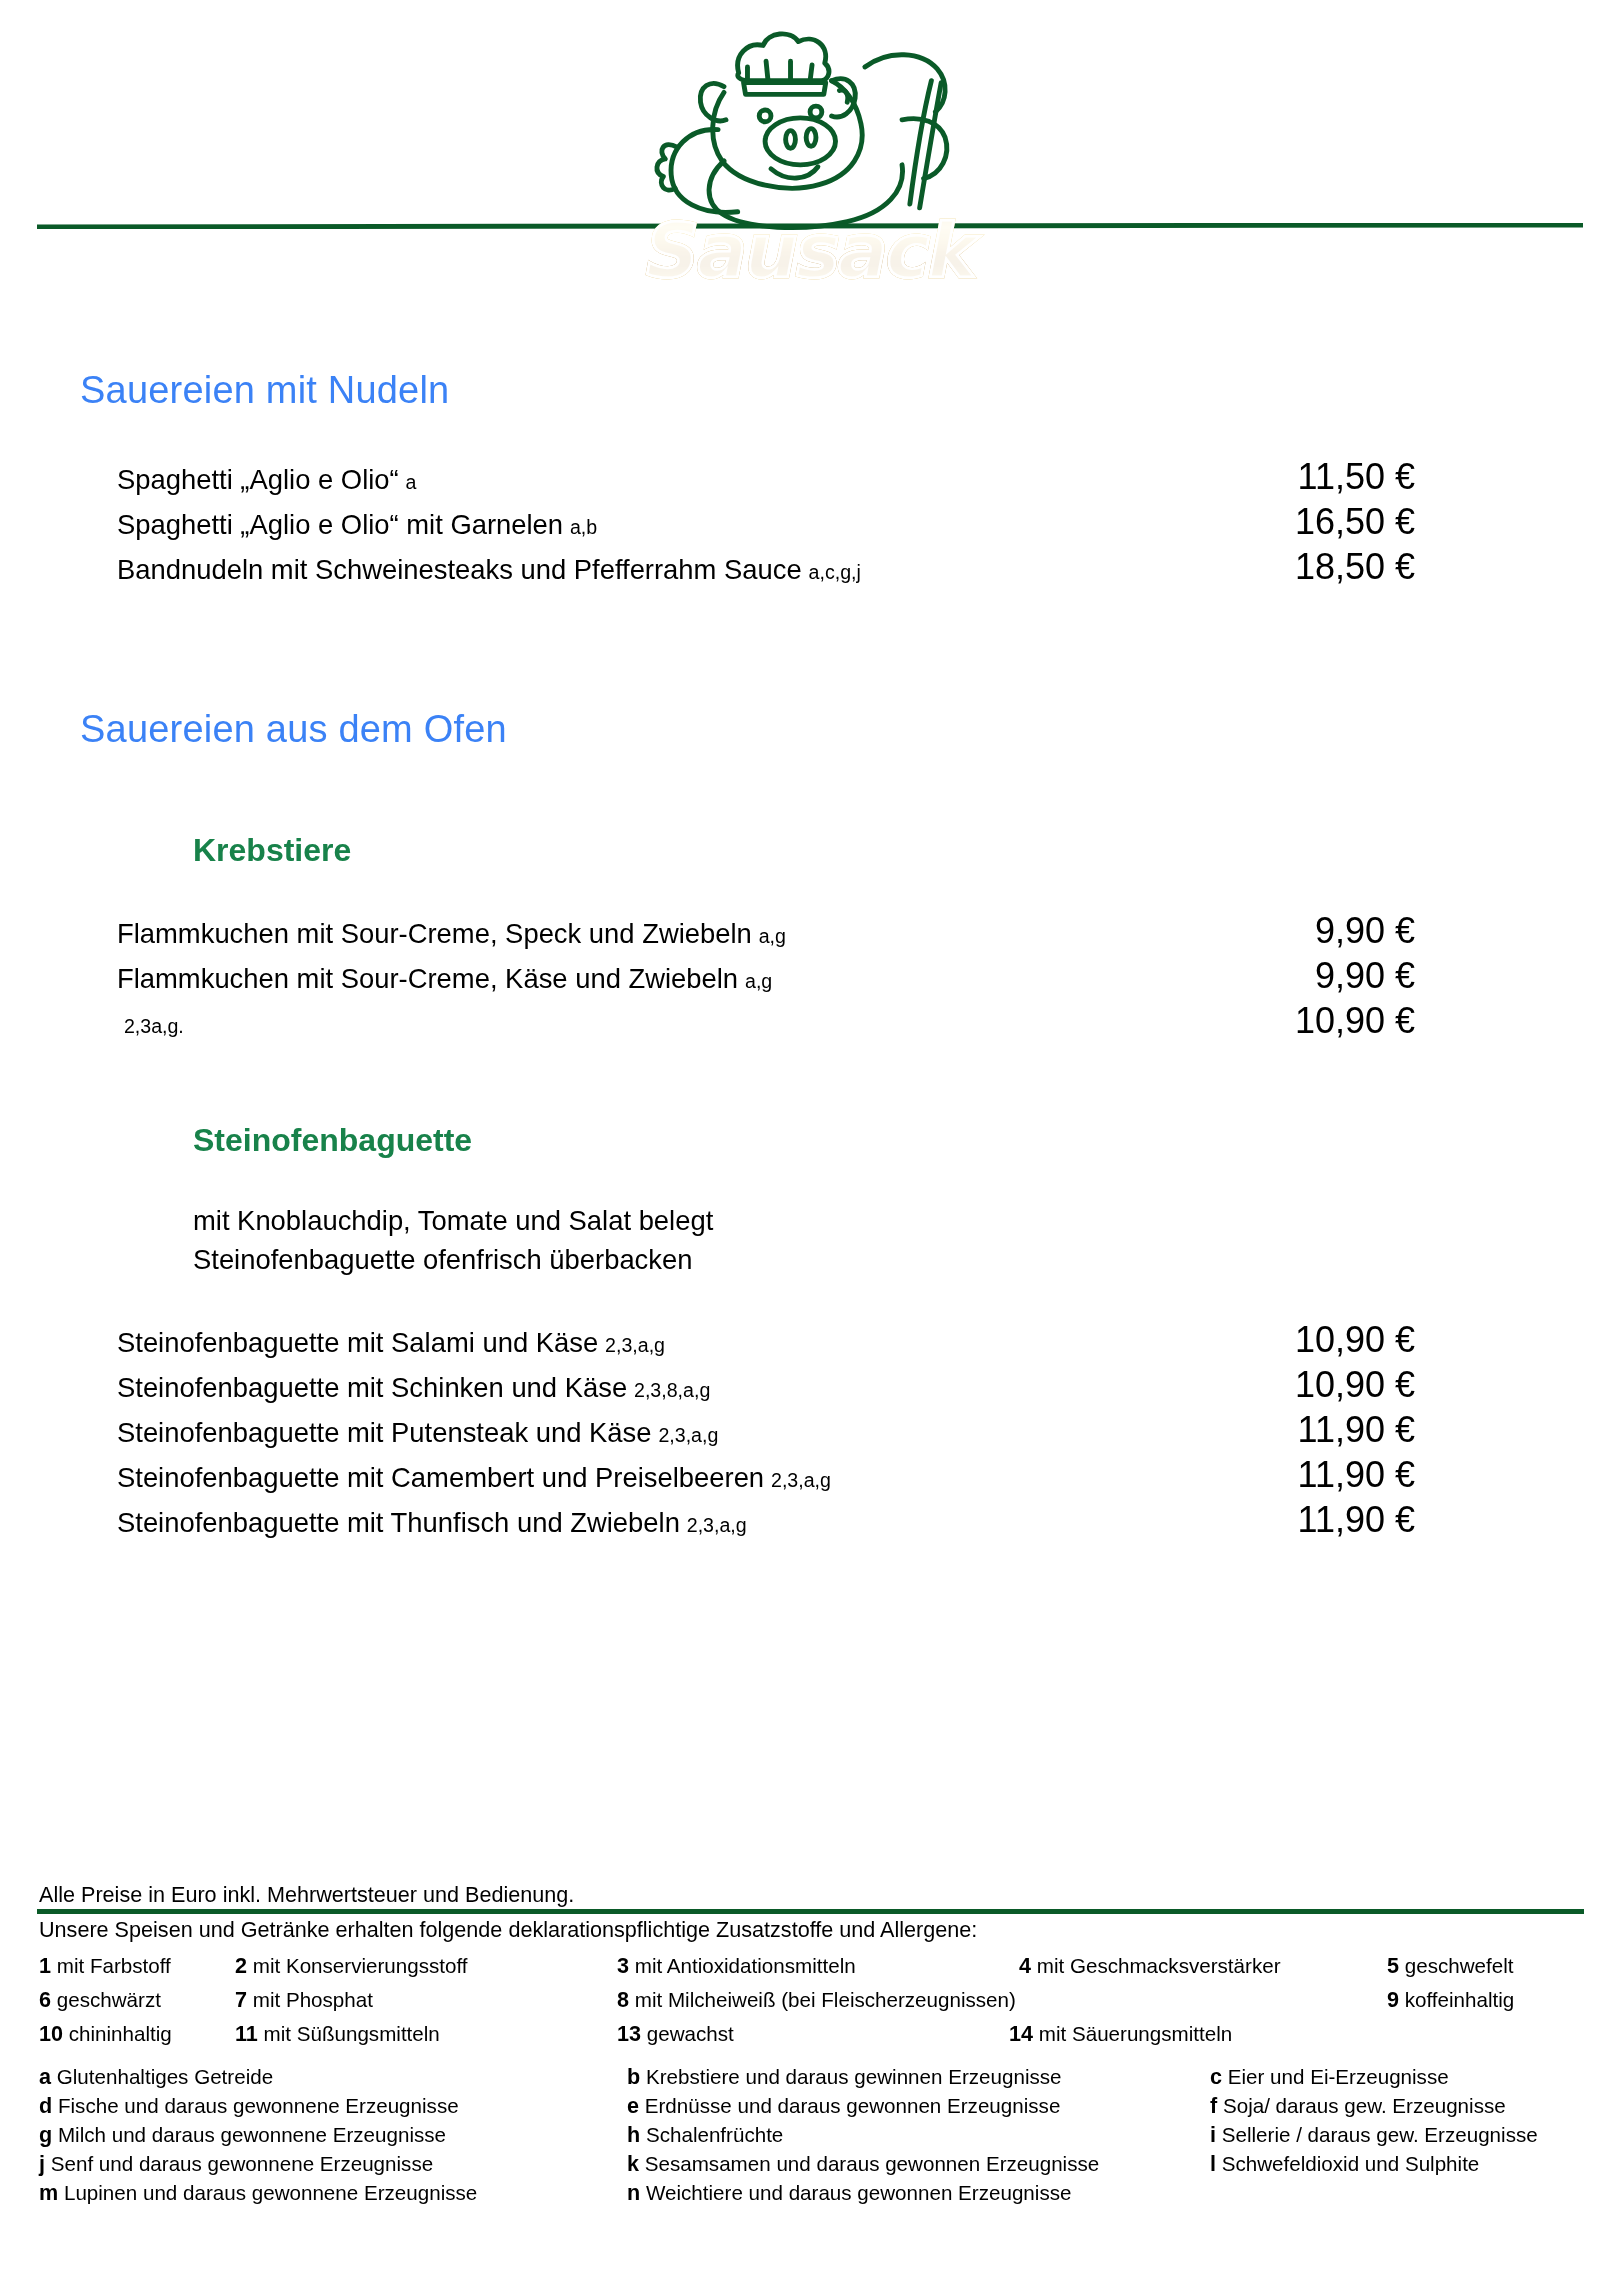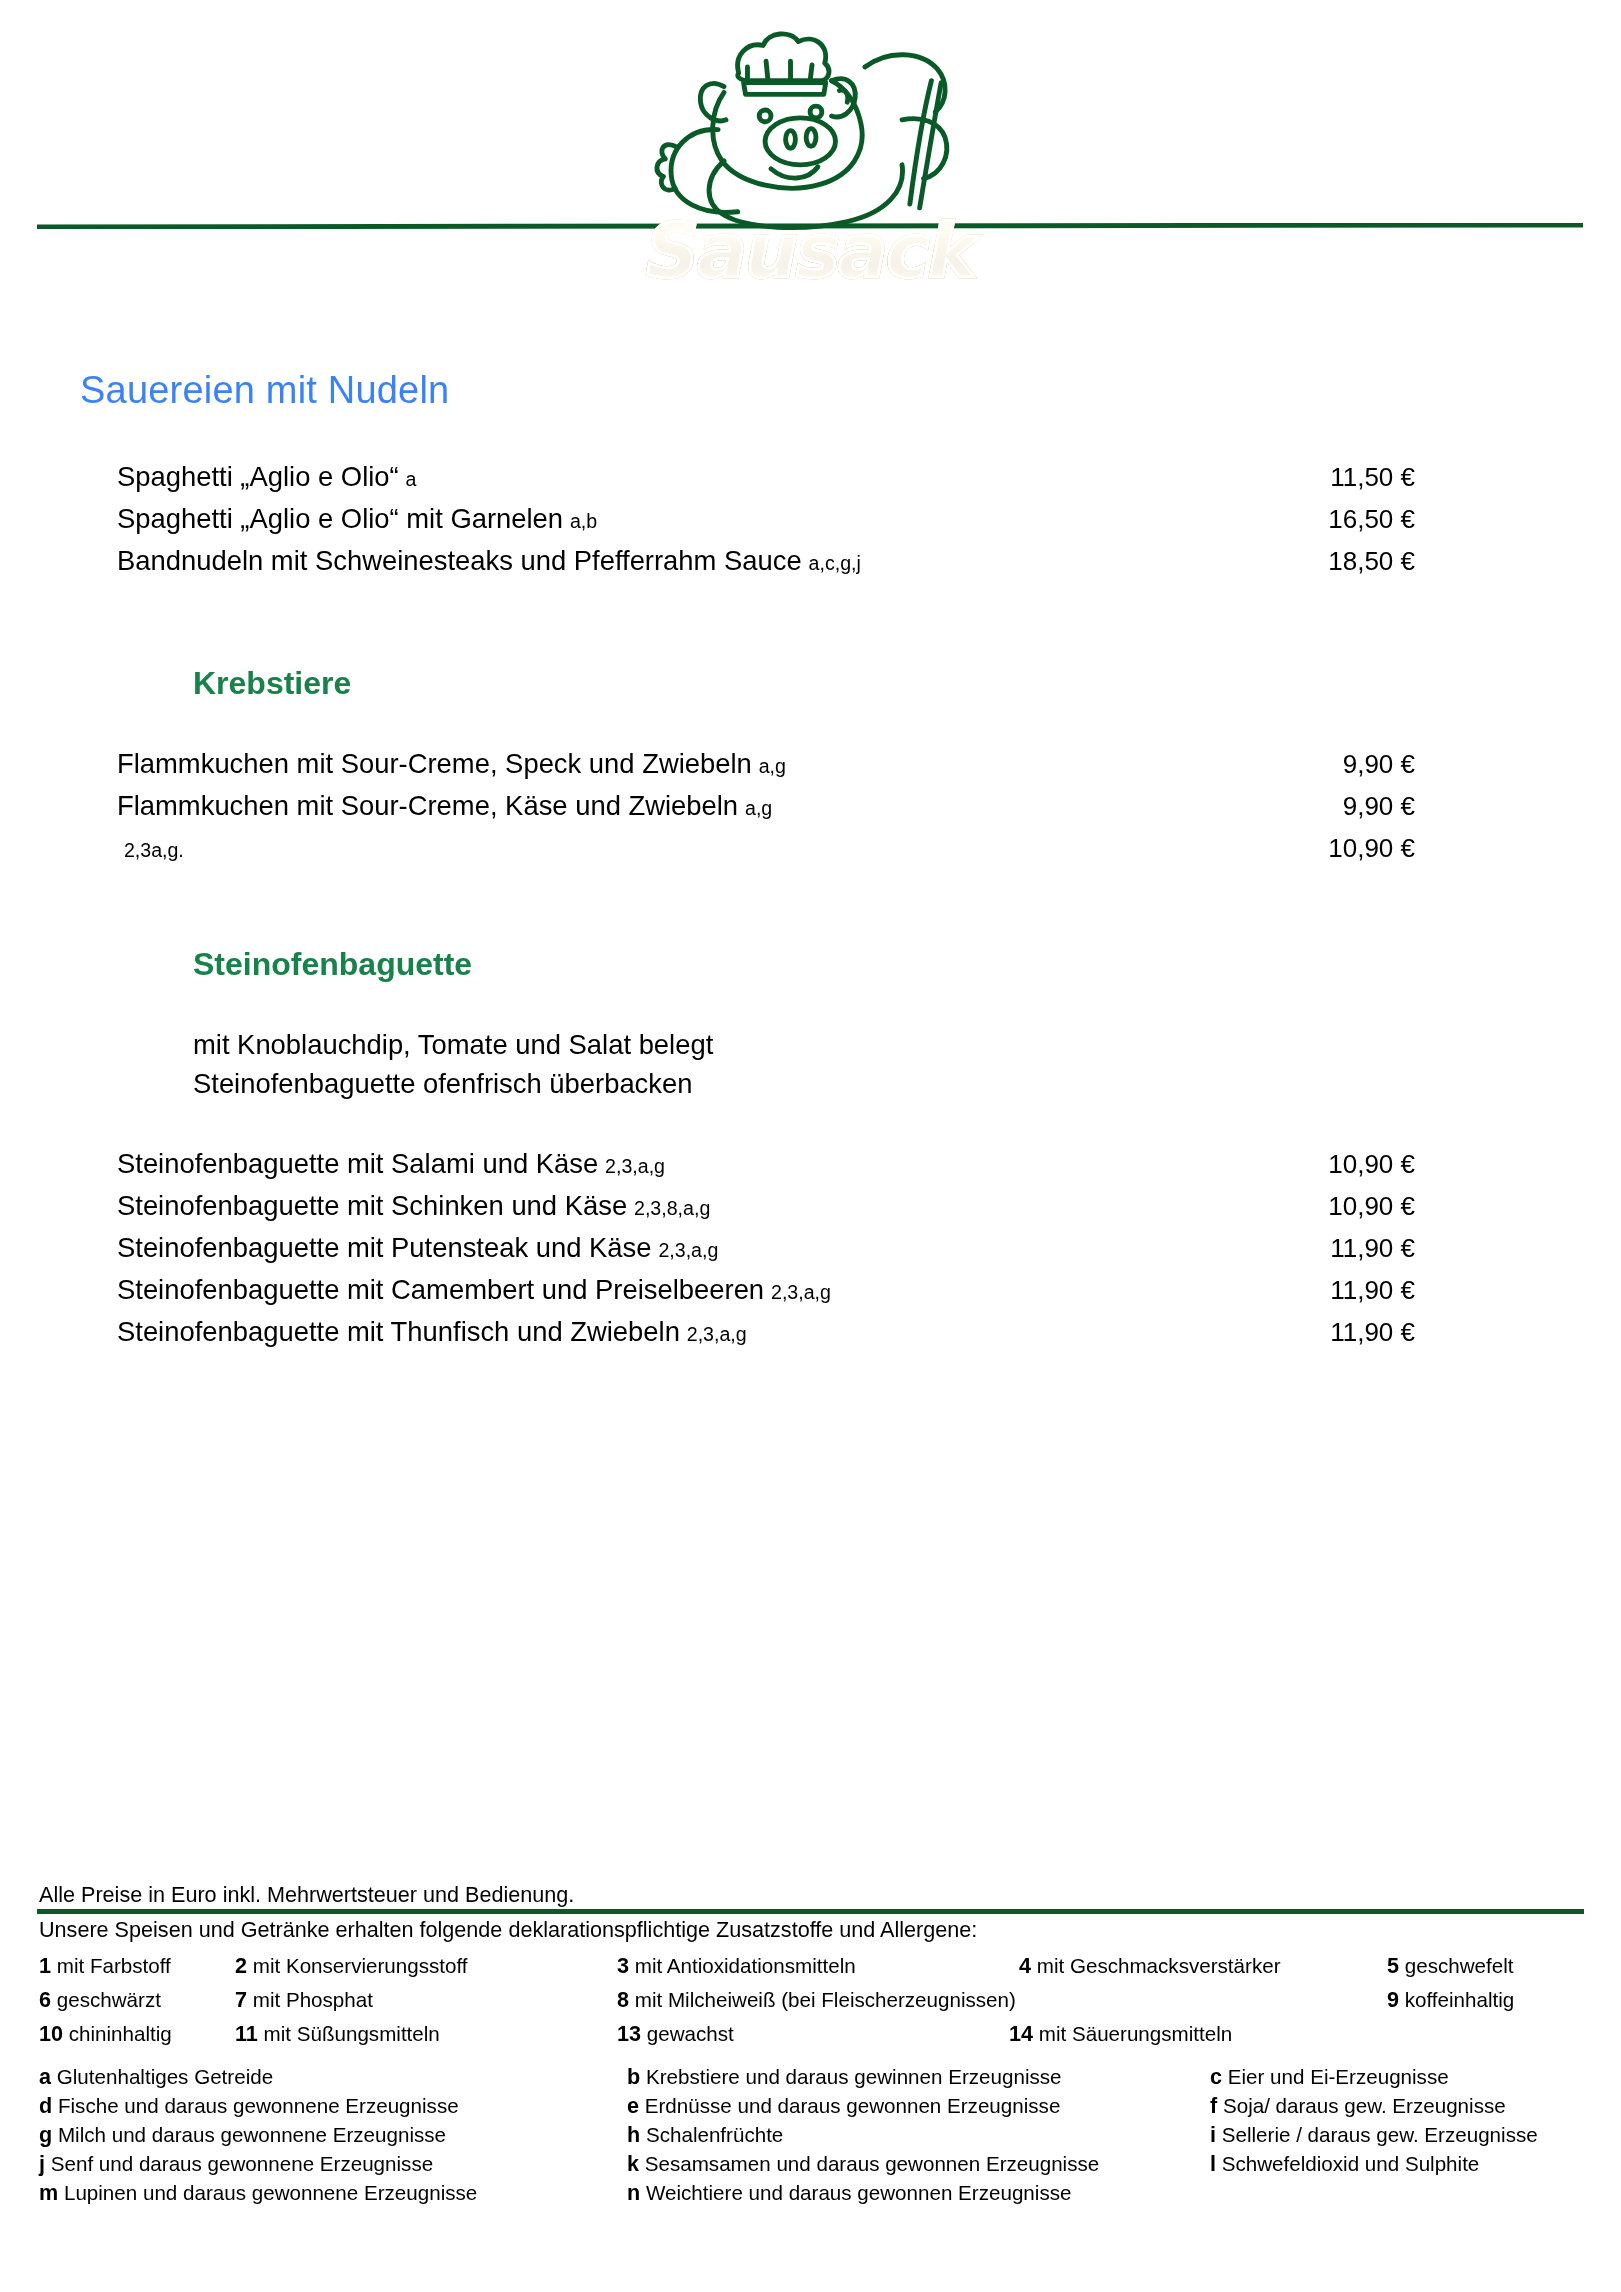--- a/index.html
+++ b/index.html
@@ -114,21 +114,21 @@
   .item-codes {
     font-size: 19.6px;
     margin-left: 6.9px;
     flex: 0 0 auto;
   }
   .item-spacer {
     flex: 1 1 auto;
   }
   .item-price {
     flex: 0 0 auto;
-    font-size: 26px;
+    font-size: 36px;
     text-align: right;
     margin-left: 24px;
   }
 
   .note-line {
     padding: 0 0 0 193px;
     font-size: 27.4px;
     line-height: 39px;
   }
 
@@ -279,20 +279,21 @@
       <li class="item-row">
         <span class="item-name">Bandnudeln mit Schweinesteaks und Pfefferrahm Sauce</span>
         <span class="item-codes">a,c,g,j</span>
         <span class="item-spacer"></span>
         <span class="item-price">18,50 €</span>
       </li>
     </ul>
   </div>
 
   <div class="section">
+    <h1 class="section-title" style="padding-top:118px;">Sauereien aus dem Ofen</h1>
 
     <h2 class="sub-title" style="padding-top:84px;">Krebstiere</h2>
 
     <ul class="items" style="margin-top:43px;">
       <li class="item-row">
         <span class="item-name">Flammkuchen mit Sour-Creme, Speck und Zwiebeln</span>
         <span class="item-codes">a,g</span>
         <span class="item-spacer"></span>
         <span class="item-price">9,90 €</span>
       </li>

